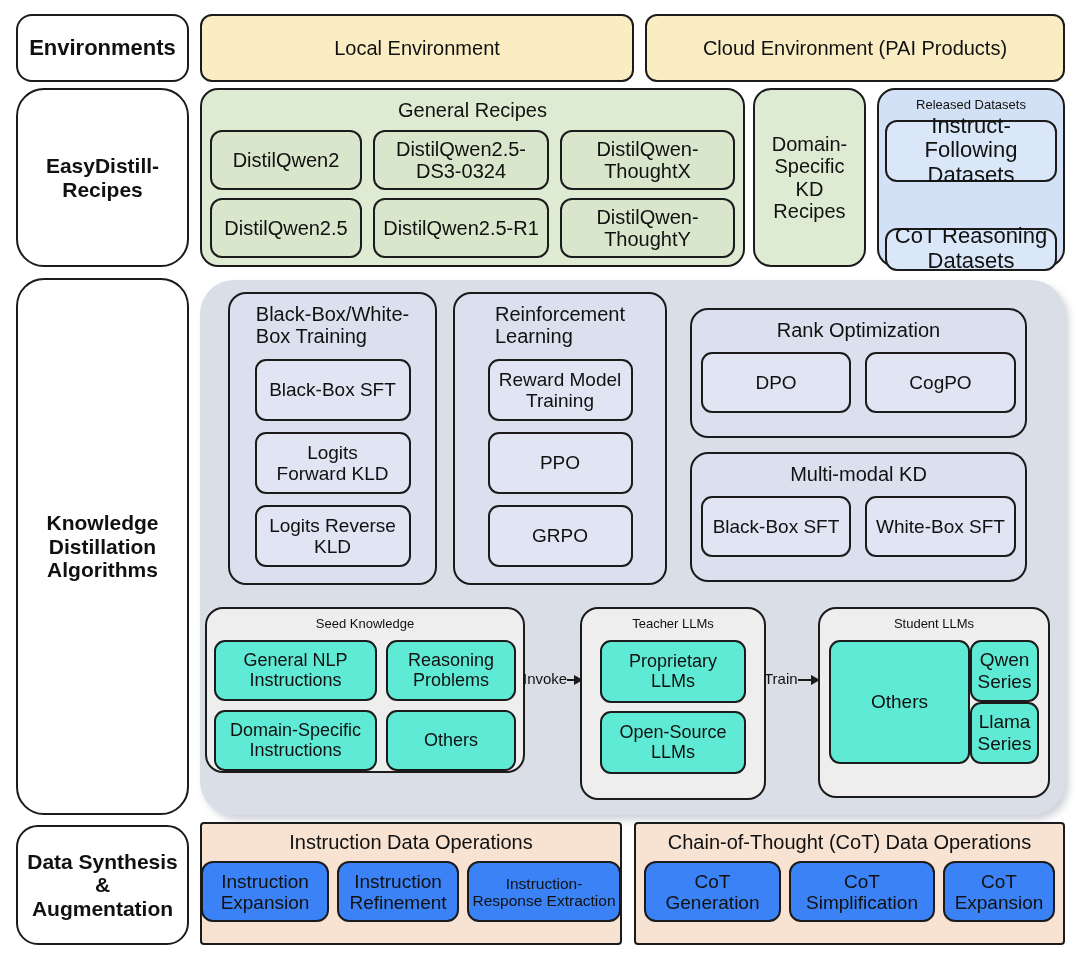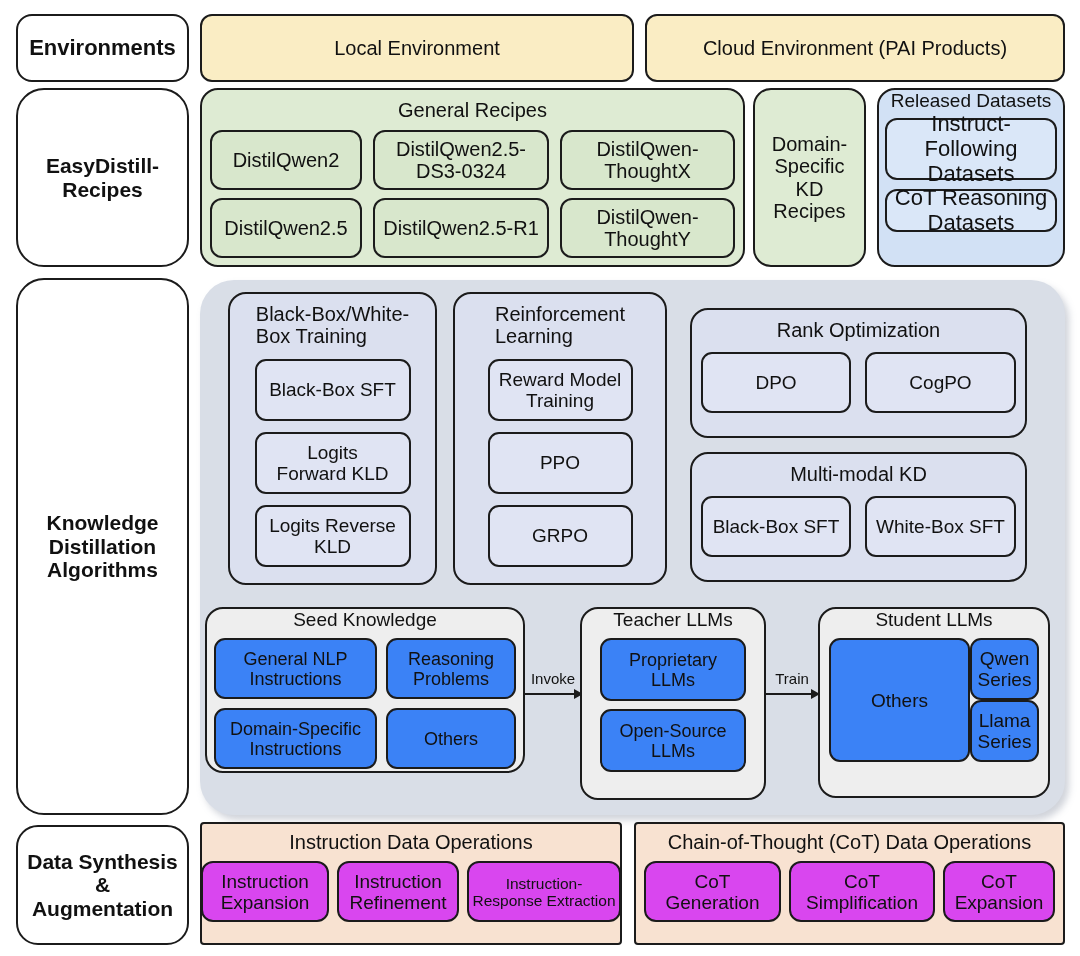--- a/index.html
+++ b/index.html
@@ -42,39 +42,39 @@
   .blue-group { background:#D2E1F5; border-radius:18px; }
   .blue-node  { background:#DAE7F8; border-radius:12px; font-size:22px; width:172px; }
   
   .panel {
     background:#D9DEE7; border-radius:34px;
     box-shadow:4px 5px 7px rgba(120,130,150,0.35);
   }
   .algo-group { background:#DBE0EF; border-radius:18px; }
   .algo-node  { background:#E0E4F3; border-radius:11px; font-size:19px; }
   .gray-group { background:#EEEEEE; border-radius:18px; }
-  .gray-node  { background:#3b82f6; border-radius:11px; font-size:18px; }
+  .gray-node  { background:#5eead4; border-radius:11px; font-size:18px; }
   .algo-col { display:flex; flex-direction:column; gap:11px; margin-top:11px; }
   .algo-row { display:flex; gap:14px; margin-top:11px; }
   .t20 { font-size:20px; padding-top:9px; }
-  .t19 { font-size:19px; }
-  
-  .arrow { display:flex; flex-direction:column; align-items:center; }
+  .t19 { font-size:13px; padding-top:8px; }
+  
+  .arrow { display:flex; flex-direction:row; align-items:center; }
   .arrow-label { font-size:15px; margin-bottom:2px; }
   .arrow-shaft { display:flex; align-items:center; width:100%; }
   .arrow-line { flex:1; height:2px; background:#1b1b1b; }
   .arrow-head {
     width:0; height:0;
     border-left:9px solid #1b1b1b;
     border-top:5px solid transparent;
     border-bottom:5px solid transparent;
   }
   
   .orange-group { background:#F8E2D1; border-radius:4px; }
-  .orange-node  { background:#d946ef; border-radius:12px; font-size:19px; }
+  .orange-node  { background:#3b82f6; border-radius:12px; font-size:19px; }
   .small-node { font-size:15.5px; }
   .ops-row { display:flex; gap:8px; margin-top:8px; }
 </style>
 </head>
 <body>
 
 <div class="page">
 
   <div class="abs box rail rail-env" style="left:16px; top:14px; width:173px; height:68px;">Environments</div>
   <div class="abs box env-yellow" style="left:200px; top:14px; width:434px; height:68px;">Local Environment</div>
@@ -101,21 +101,21 @@
   <div class="abs box domain-box" style="left:753px; top:88px; width:113px; height:179px;">Domain-
 Specific
 KD
 Recipes</div>
 
   <div class="abs group blue-group" style="left:877px; top:88px; width:188px; height:179px;">
     <div class="group-title t19">Released Datasets</div>
     <div class="algo-col" style="gap:9px; margin-top:7px;">
       <div class="box blue-node" style="height:62px;">Instruct-Following
 Datasets</div>
-      <div class="box blue-node" style="height:43px;">CoT Reasoning
+      <div class="box blue-node" style="height:43px;margin-top:37px;">CoT Reasoning
 Datasets</div>
     </div>
   </div>
 
   <div class="abs box rail" style="left:16px; top:278px; width:173px; height:537px; border-radius:28px;">Knowledge
 Distillation
 Algorithms</div>
 
   <div class="abs panel" style="left:200px; top:280px; width:865px; height:535px;">
 

